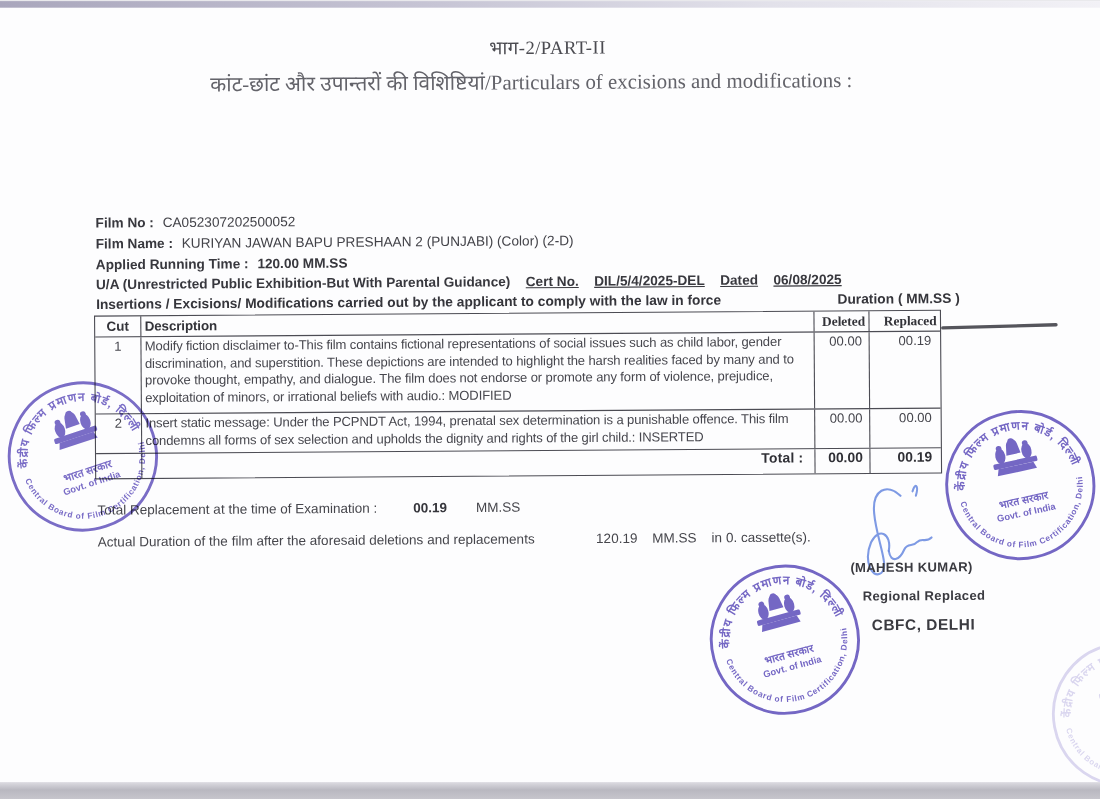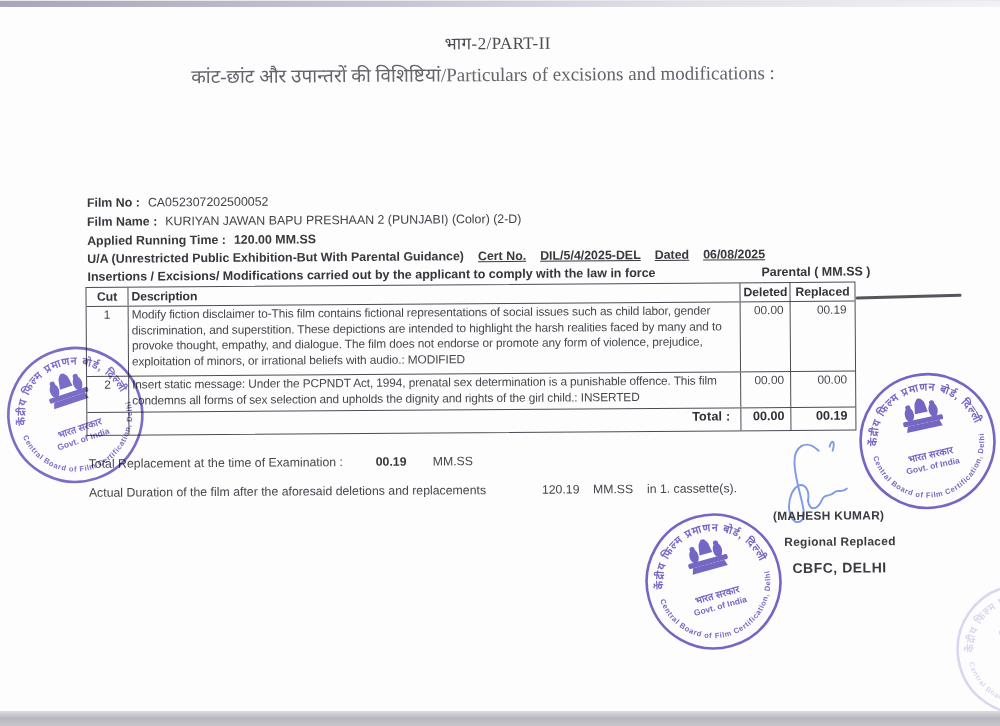--- a/index.html
+++ b/index.html
@@ -40,21 +40,21 @@
   .trow{display:flex;border-bottom:1px solid #4c4c54;}
   .trow:last-child{border-bottom:none;}
   .c{border-right:1px solid #4c4c54;padding:1px 3px;overflow:hidden;}
   .c:last-child{border-right:none;}
   .c-cut{flex:0 0 42px;text-align:center;}
   .c-desc{flex:0 0 612px;line-height:15.6px;letter-spacing:-0.12px;}
   .c-del{flex:0 0 50px;text-align:right;padding-right:6px;}
   .c-rep{flex:0 0 64px;text-align:right;padding-right:8px;}
   .thead .c{font-weight:bold;font-size:12.2px;color:#333339;line-height:16px;}
   .thead .c-desc{text-align:left;}
-  .thead .c-del,.thead .c-rep{text-align:center;padding-right:3px;}
+  .thead .c-del,.thead .c-rep{padding-right:3px;font-family:Liberation Serif, serif;}
   .h-head{height:19px;} .h-r1{height:70px;} .h-r2{height:36px;} .h-tot{height:22px;}
   .ttotal{font-weight:bold;color:#2f2f35;font-size:12.6px;}
   .ttotal .c-desc{text-align:right;padding-right:10px;letter-spacing:.2px;}
   .artifact-line{position:absolute;left:856px;top:297px;width:106px;height:3px;
     background:#55555c;transform:rotate(-1.2deg);border-radius:2px;}
   
   .sum{position:absolute;font-size:12.3px;color:#46464c;white-space:nowrap;}
   .sum .b{font-weight:bold;color:#35353b;}
   .s1{left:88px;top:453px;}
   .s1 .v{position:absolute;left:287px;top:0;}
@@ -104,21 +104,21 @@
       <div class="line">
         <span class="lab">Applied Running Time :</span><span class="val lab">120.00 MM.SS</span>
       </div>
       <div class="line">
         <span class="lab">U/A (Unrestricted Public Exhibition-But With Parental Guidance)</span><span class="lab gap-l">Cert No.</span><span class="lab gap-l">DIL/5/4/2025-DEL</span><span class="lab gap-l">Dated</span><span class="lab gap-l">06/08/2025</span>
       </div>
     </div>
 
     <div class="caption-row">
       <span>Insertions / Excisions/ Modifications carried out by the applicant to comply with the law in force</span>
-      <span class="duration-label">Parental ( MM.SS )</span>
+      <span class="duration-label">Duration ( MM.SS )</span>
     </div>
 
     <div class="tbl">
       <div class="trow thead h-head">
         <div class="c c-cut">Cut No.</div>
         <div class="c c-desc">Description</div>
         <div class="c c-del">Deleted</div>
         <div class="c c-rep">Replaced</div>
       </div>
       <div class="trow h-r1">
@@ -145,21 +145,21 @@
 
     <div class="sum s1">
       <span>Total Replacement at the time of Examination :</span>
       <span class="v b">00.19</span>
       <span class="u">MM.SS</span>
     </div>
     <div class="sum s2">
       <span>Actual Duration of the film after the aforesaid deletions and replacements</span>
       <span class="v">120.19</span>
       <span class="u">MM.SS</span>
-      <span class="cst">in 1. cassette(s).</span>
+      <span class="cst">in 0. cassette(s).</span>
     </div>
 
     <svg class="sig-svg" viewBox="0 0 130 110">
       <path d="M 66 16 C 54 4 40 10 42 32 C 44 56 56 80 48 86 C 39 92 32 74 39 58 C 46 44 58 50 55 66"></path>
       <path d="M 55 66 C 57 78 65 74 69 65 C 72 58 77 63 81 58 C 85 54 89 59 94 54"></path>
       <path d="M 77 12 C 79 4 83 6 80 16"></path>
     </svg>
     <div class="sig-name">(MAHESH KUMAR)</div>
     <div class="sig-role">Regional Replaced</div>
     <div class="sig-office">CBFC, DELHI</div>

